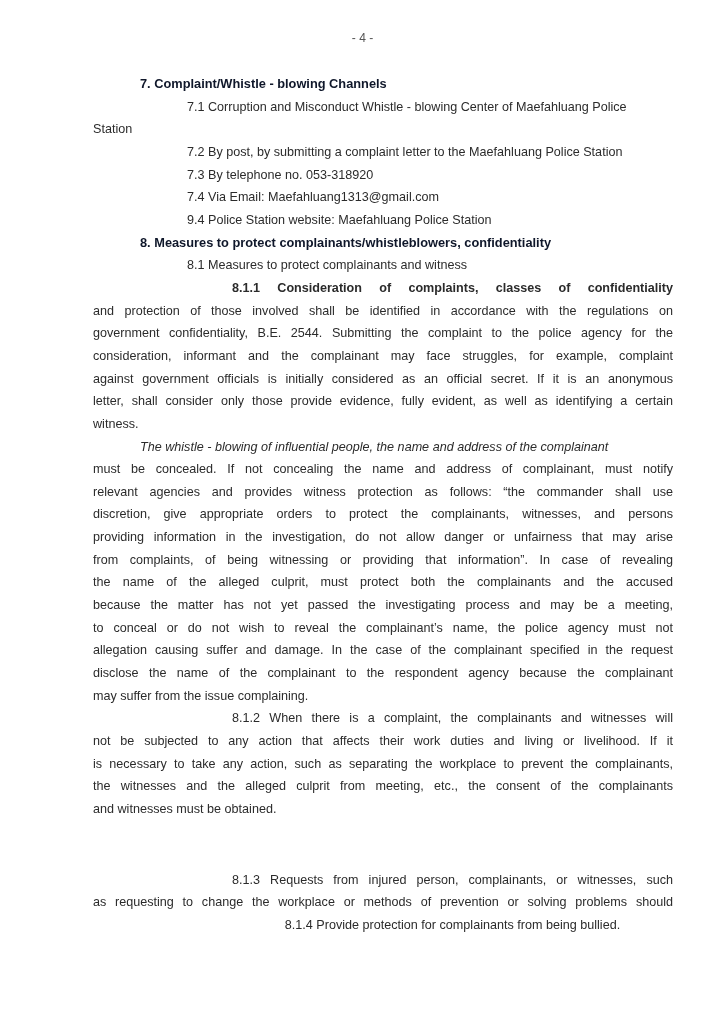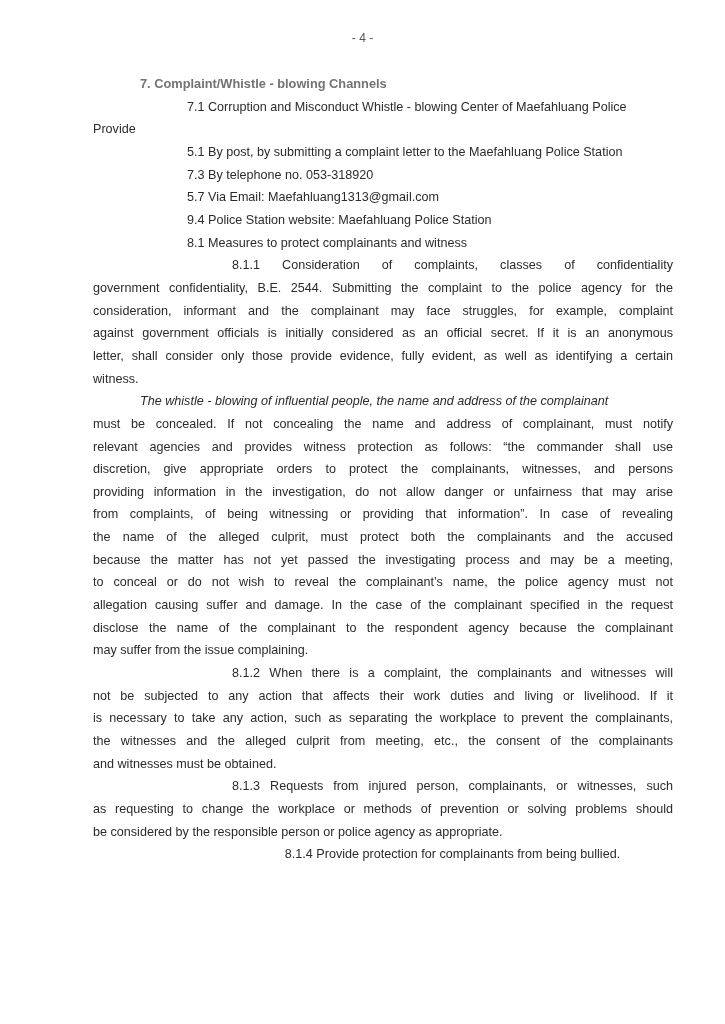--- a/index.html
+++ b/index.html
@@ -31,21 +31,21 @@
       width: 580px;
       font-size: 12.6px;
       line-height: 22.65px;
     }
     .line {
       display: block;
       white-space: nowrap;
     }
     .heading {
       font-weight: bold;
-      color: #737373;
+      color: #0f172a;
       font-size: 12.8px;
     }
     .h1 { padding-left: 47px; }
     .l1 { padding-left: 94px; }
     .justify-line {
       display: block;
       text-align: justify;
       text-align-last: justify;
     }
     .last-line {
@@ -56,32 +56,34 @@
 </head>
 <body>
 
 <div class="page-number">- 4 -</div>
 
 <div class="content">
 
   <div>
     <span class="line heading h1">7. Complaint/Whistle - blowing Channels</span>
     <span class="line l1">7.1 Corruption and Misconduct Whistle - blowing Center of Maefahluang Police</span>
-    <span class="line">Provide</span>
-    <span class="line l1">5.1 By post, by submitting a complaint letter to the Maefahluang Police Station</span>
+    <span class="line">Station</span>
+    <span class="line l1">7.2 By post, by submitting a complaint letter to the Maefahluang Police Station</span>
     <span class="line l1">7.3 By telephone no. 053-318920</span>
-    <span class="line l1">5.7 Via Email: Maefahluang1313@gmail.com</span>
+    <span class="line l1">7.4 Via Email: Maefahluang1313@gmail.com</span>
     <span class="line l1">9.4 Police Station website: Maefahluang Police Station</span>
   </div>
 
   <div>
+    <span class="line heading h1">8. Measures to protect complainants/whistleblowers, confidentiality</span>
     <span class="line l1">8.1 Measures to protect complainants and witness</span>
 
     <div>
-      <span class="justify-line" style="padding-left:139px;">8.1.1 Consideration of complaints, classes of confidentiality</span>
+      <span class="justify-line" style="padding-left:139px;font-weight:bold;">8.1.1 Consideration of complaints, classes of confidentiality</span>
+      <span class="justify-line">and protection of those involved shall be identified in accordance with the regulations on</span>
       <span class="justify-line">government confidentiality, B.E. 2544. Submitting the complaint to the police agency for the</span>
       <span class="justify-line">consideration, informant and the complainant may face struggles, for example, complaint</span>
       <span class="justify-line">against government officials is initially considered as an official secret. If it is an anonymous</span>
       <span class="justify-line">letter, shall consider only those provide evidence, fully evident, as well as identifying a certain</span>
       <span class="last-line">witness.</span>
     </div>
 
     <div>
       <span class="last-line" style="padding-left:47px;font-style:italic;">The whistle - blowing of influential people, the name and address of the complainant</span>
       <span class="justify-line">must be concealed. If not concealing the name and address of complainant, must notify</span>
@@ -99,22 +101,21 @@
 
     <div>
       <span class="justify-line" style="padding-left:139px;">8.1.2 When there is a complaint, the complainants and witnesses will</span>
       <span class="justify-line">not be subjected to any action that affects their work duties and living or livelihood. If it</span>
       <span class="justify-line">is necessary to take any action, such as separating the workplace to prevent the complainants,</span>
       <span class="justify-line">the witnesses and the alleged culprit from meeting, etc., the consent of the complainants</span>
       <span class="last-line">and witnesses must be obtained.</span>
     </div>
 
     <div>
-      <span class="justify-line" style="padding-left:139px;">8.1.3 Requests from injured person, complainants, or witnesses, such</span>
+      <span class="justify-line" style="padding-left:139px;margin-top:48px;">8.1.3 Requests from injured person, complainants, or witnesses, such</span>
       <span class="justify-line">as requesting to change the workplace or methods of prevention or solving problems should</span>
-      <span class="last-line">be considered by the responsible person or police agency as appropriate.</span>
     </div>
 
     <div>
       <span class="last-line" style="padding-left:139px;text-align:center;">8.1.4 Provide protection for complainants from being bullied.</span>
     </div>
   </div>
 </div>
 
 </body></html>

